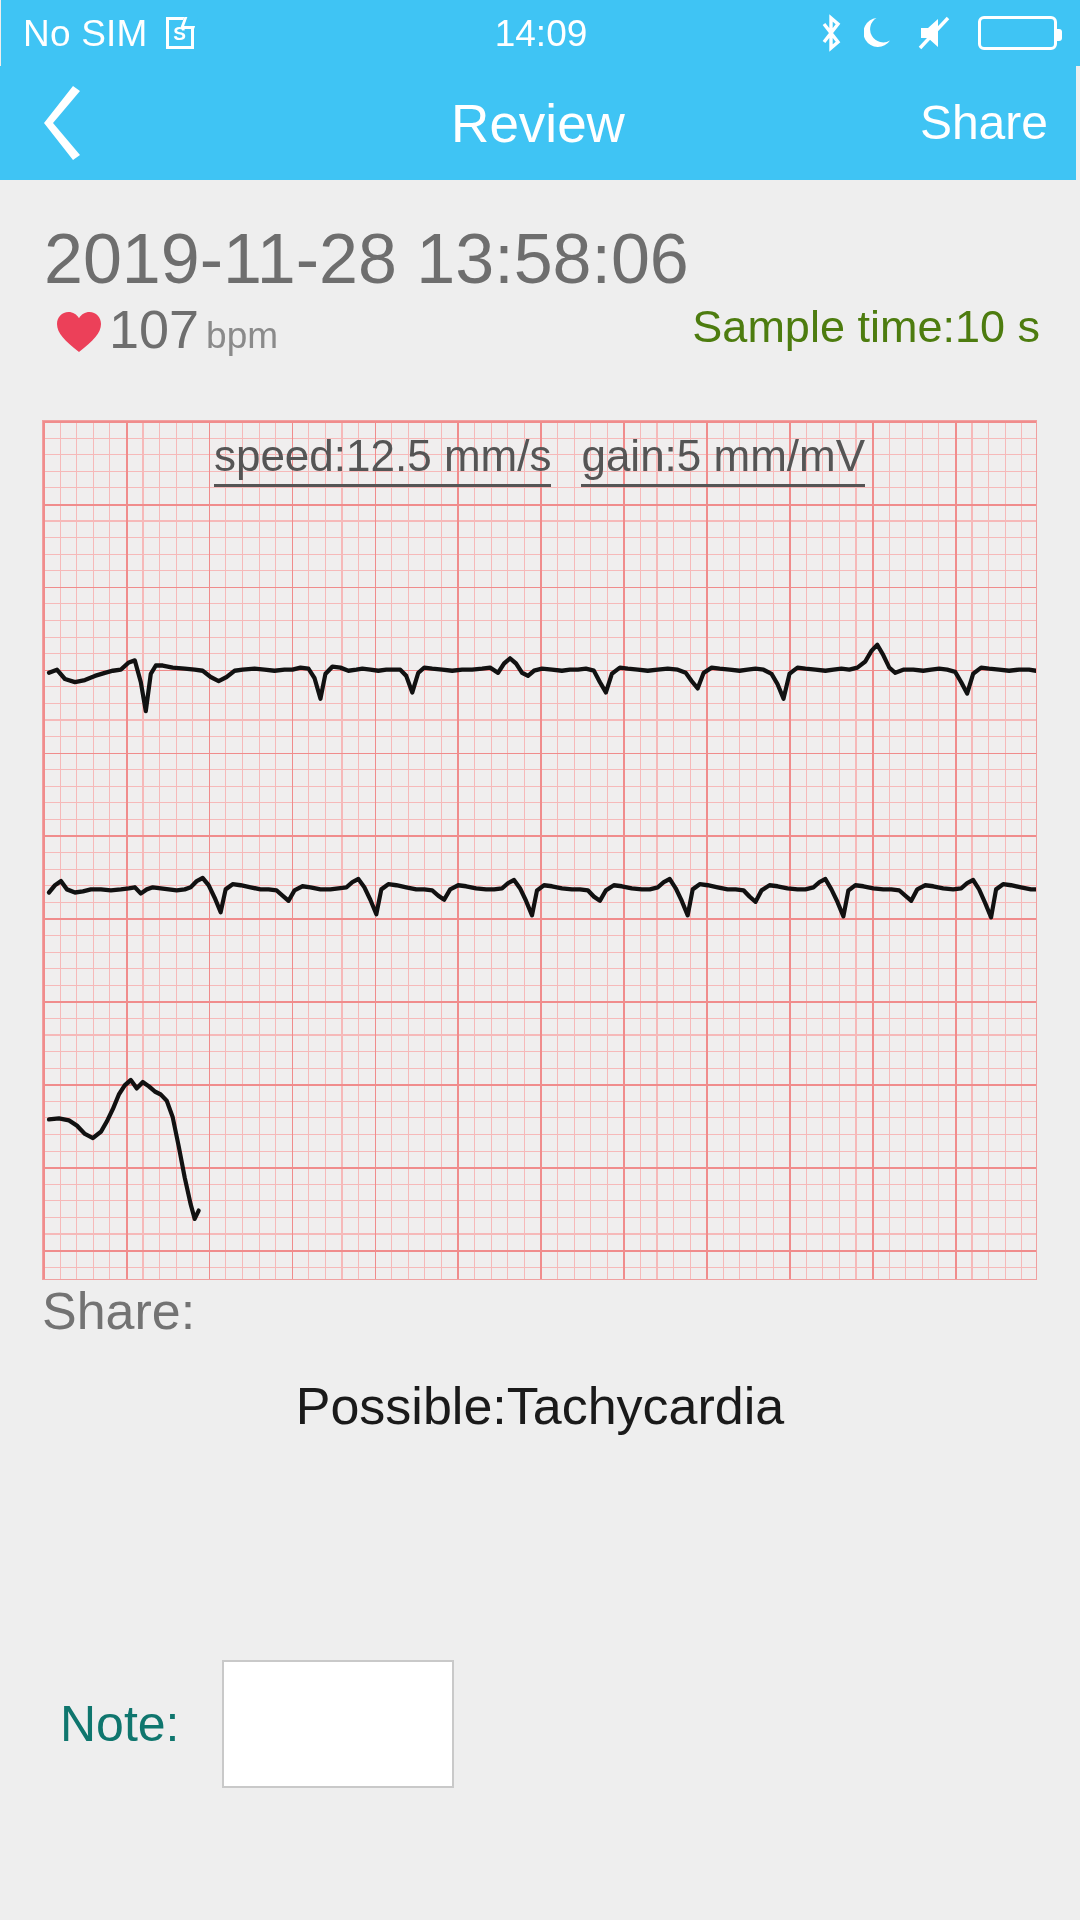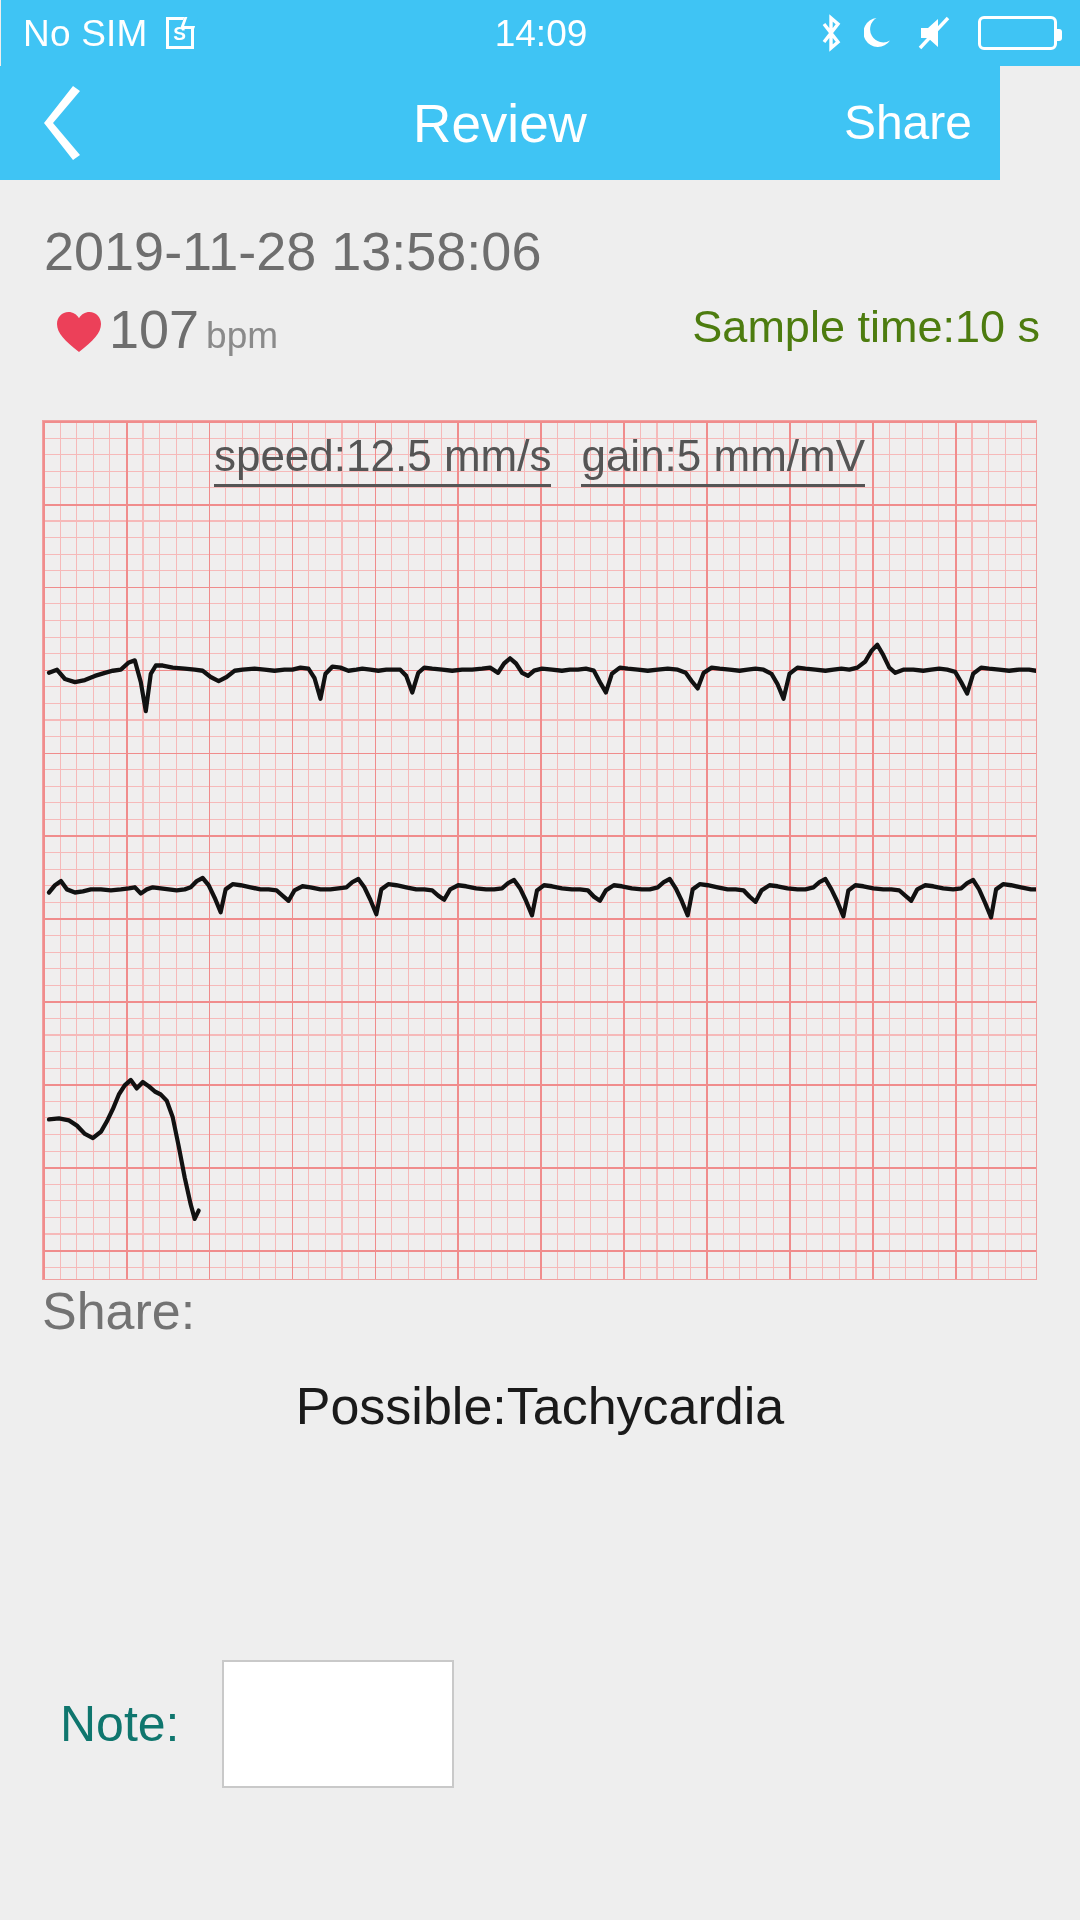--- a/index.html
+++ b/index.html
@@ -94,21 +94,21 @@
     height: 100%;
     width: 100%;
     background: #ffffff;
     border-radius: 2px;
   }
 
   
   .nav-bar {
     position: absolute;
     top: 66px; left: 0;
-    width: 1000px;
+    width: 1076px;
     height: 114px;
     background: #3fc4f4;
     display: flex;
     align-items: center;
   }
   .back-button {
     width: 130px;
     height: 114px;
     display: flex;
     align-items: center;
@@ -141,21 +141,21 @@
     top: 180px; left: 0;
     width: 1080px;
     height: 1740px;
     background: #eeeeee;
   }
 
   .record-timestamp {
     position: absolute;
     left: 44px;
     top: 44px;
-    font-size: 54px;
+    font-size: 70px;
     color: #6e6e6e;
     line-height: 1;
     white-space: nowrap;
   }
 
   .metrics-row {
     position: absolute;
     left: 44px;
     right: 40px;
     top: 122px;

